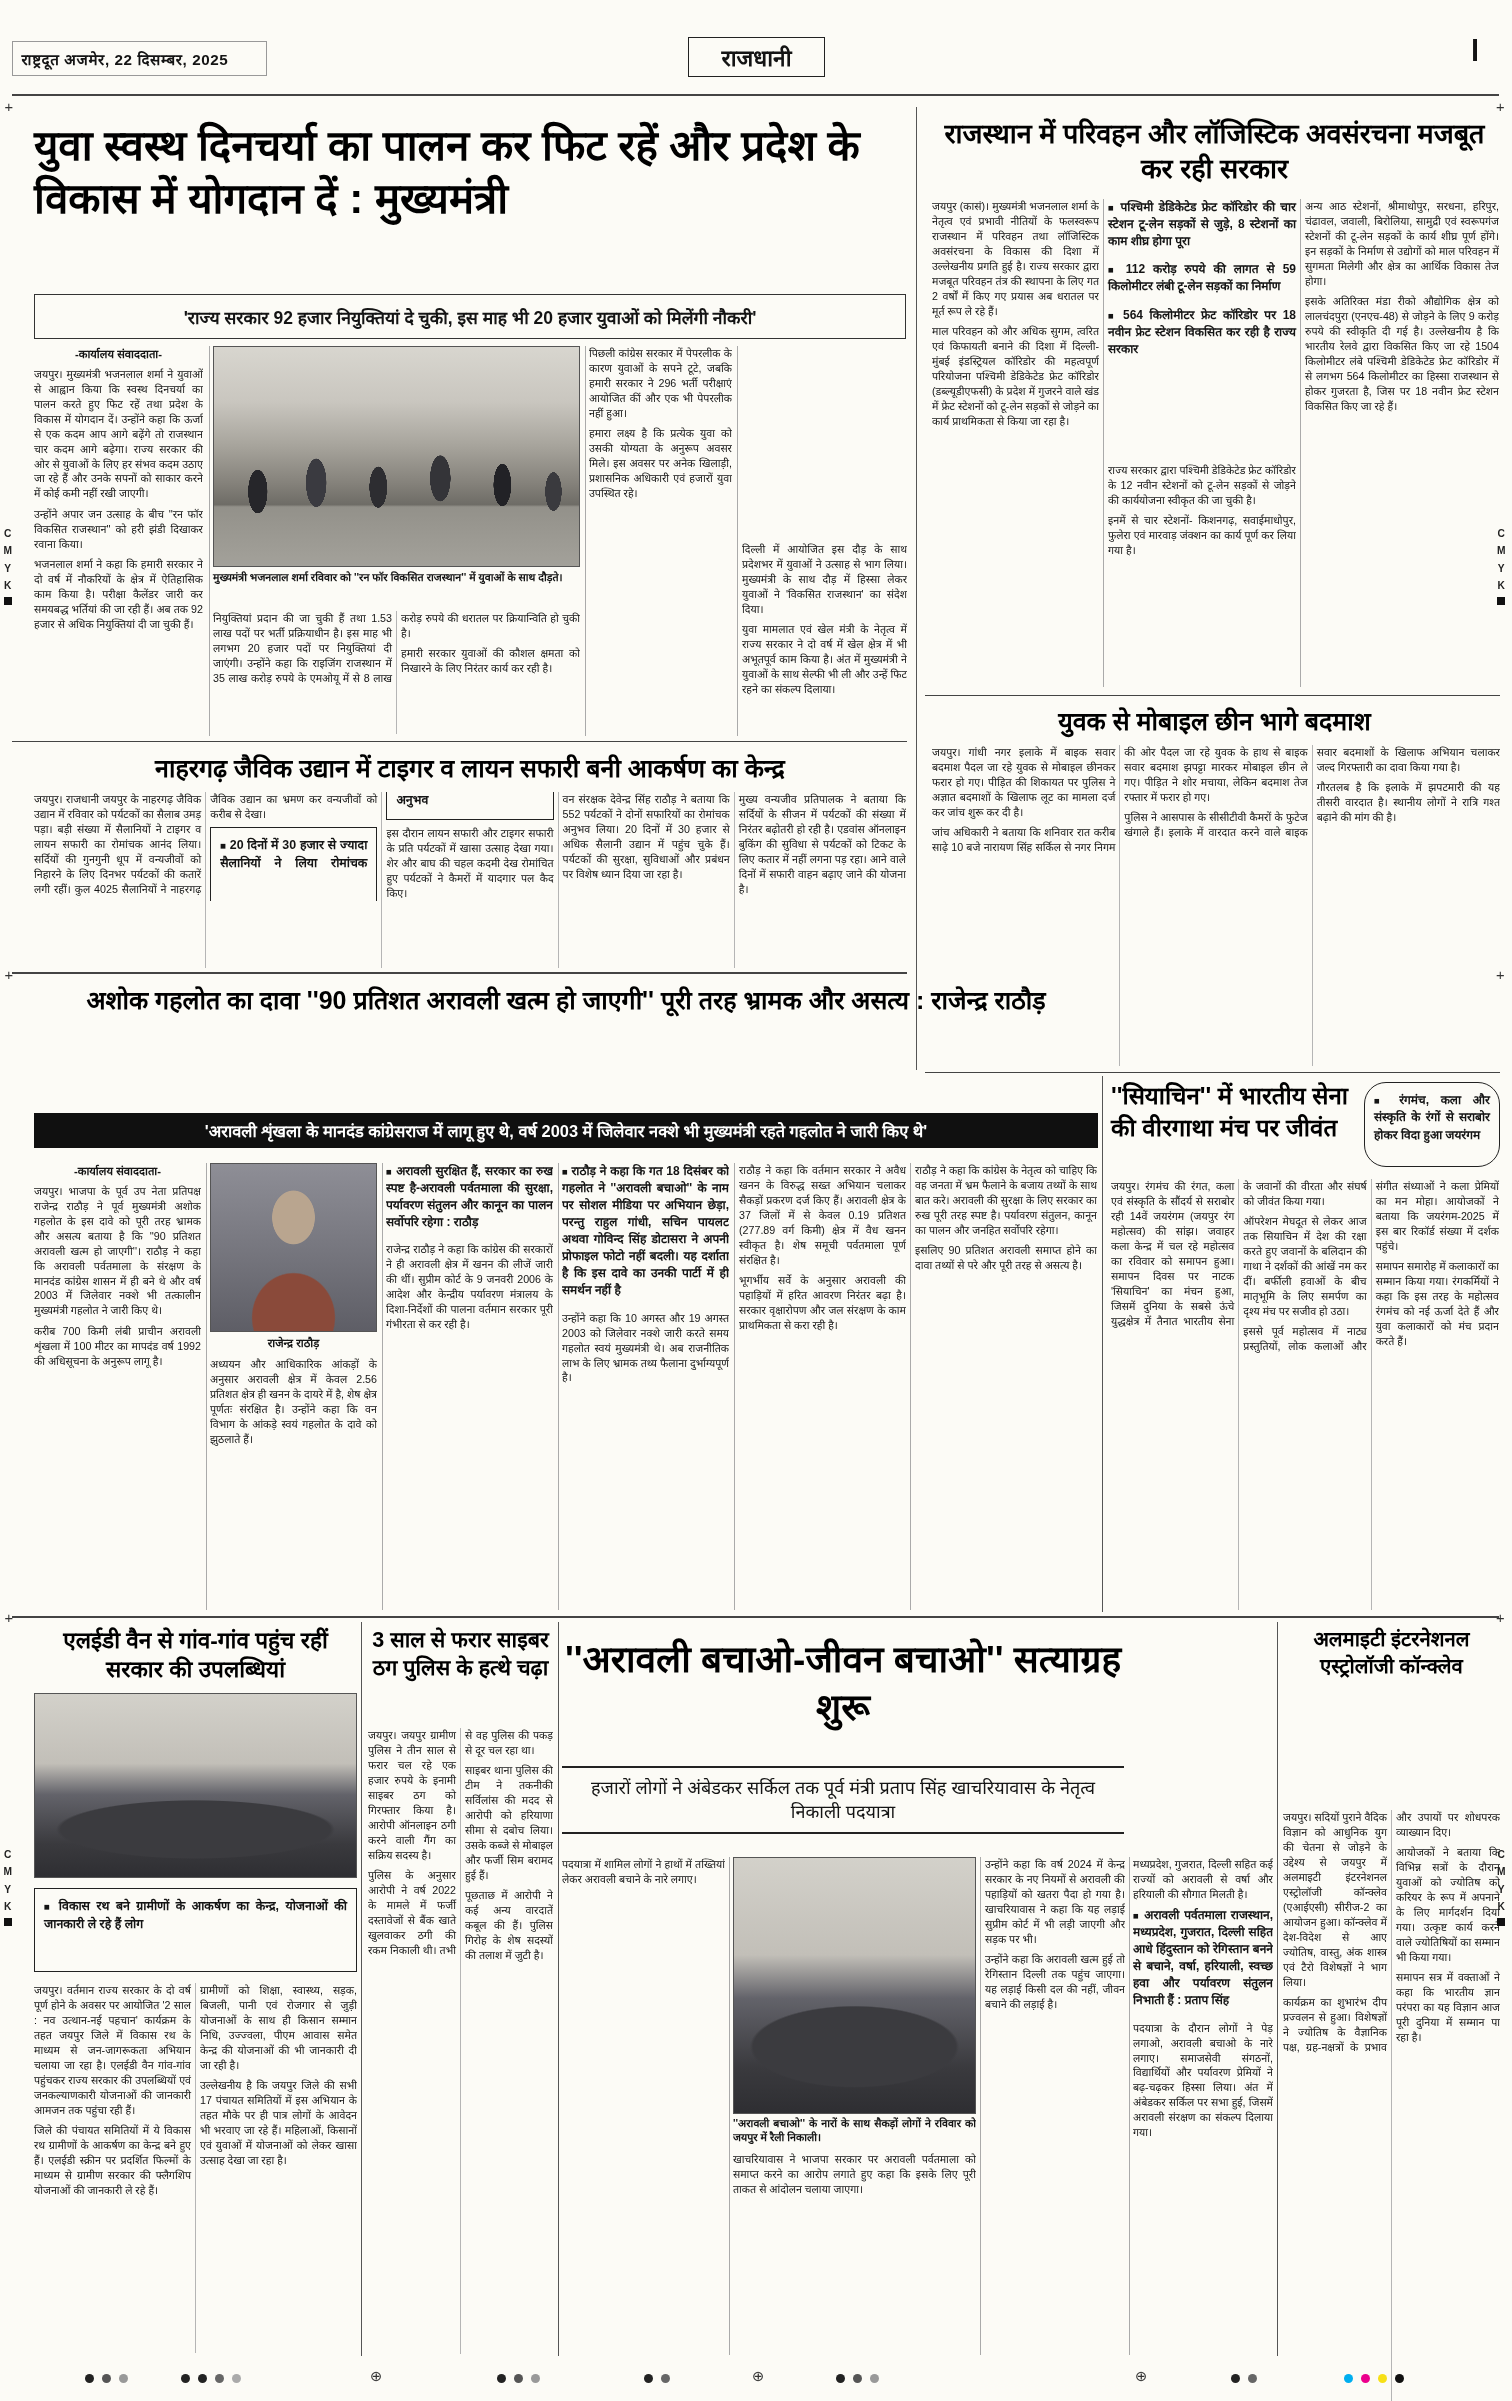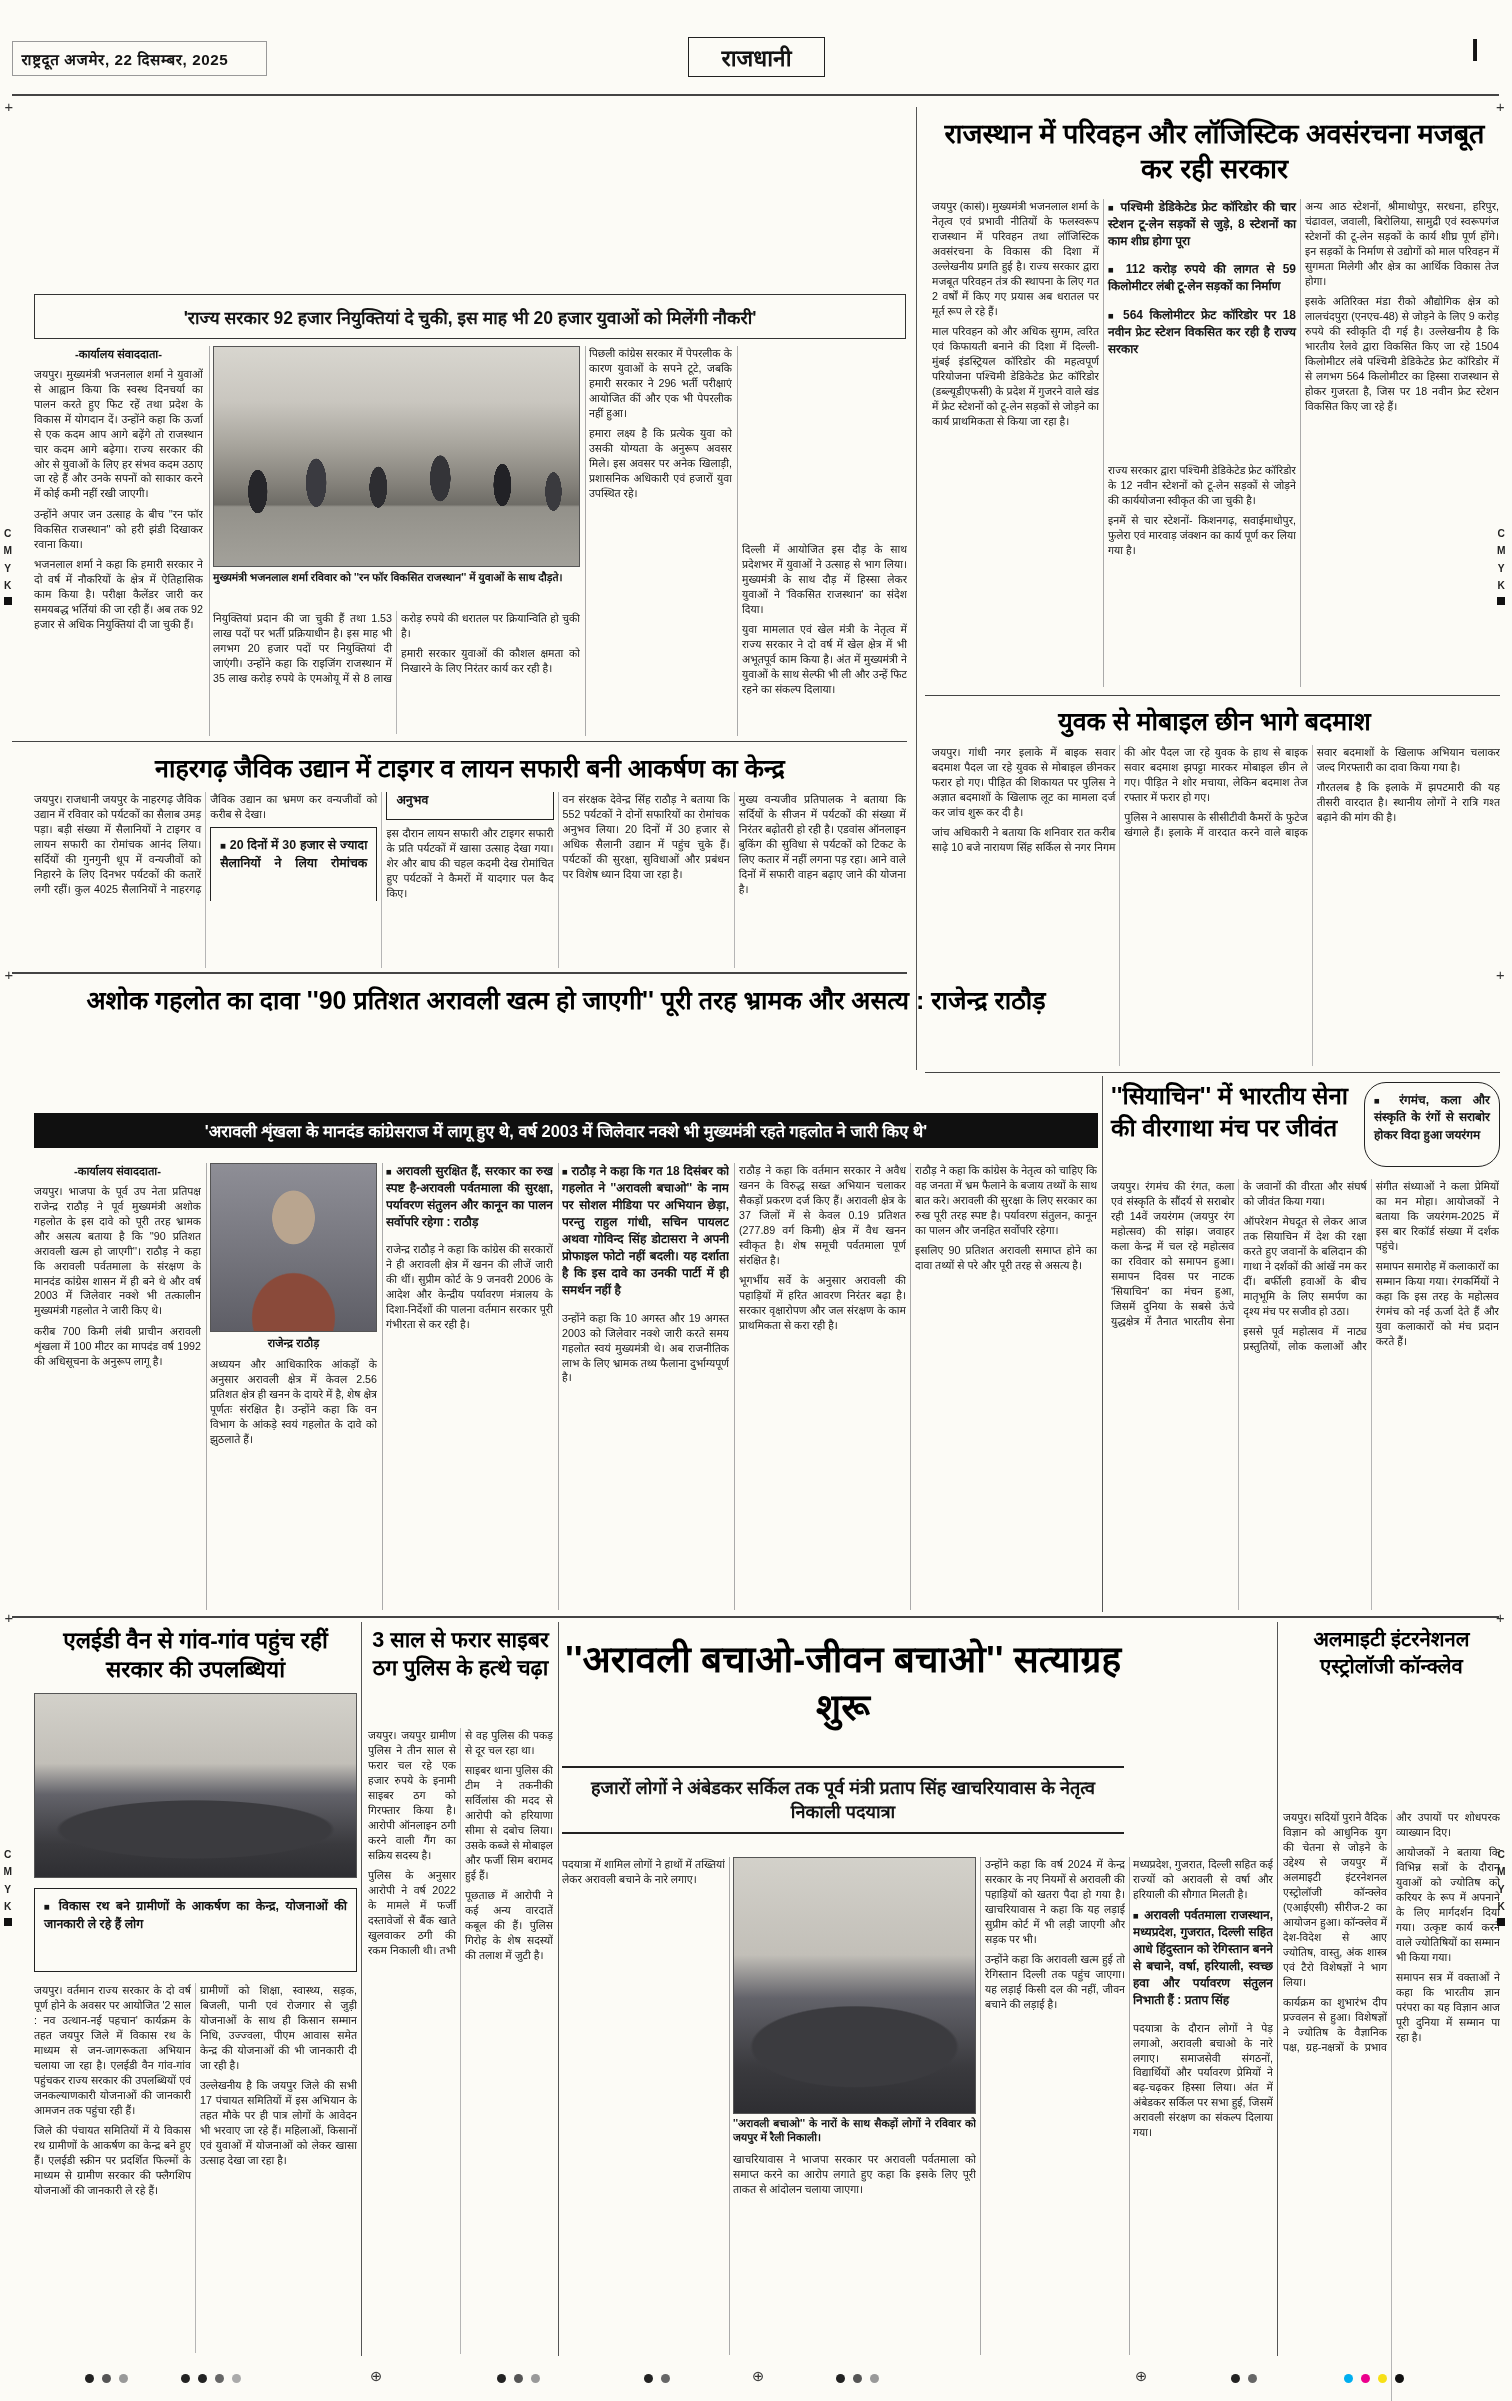--- a/index.html
+++ b/index.html
@@ -38,21 +38,21 @@
   .subhead-box {
     border:1.7px solid #333; font-size:17.5px; font-weight:bold; text-align:center;
     display:flex; align-items:center; justify-content:center; padding:3.4px 9px;
   }
   .rev-bar {
     background:#101010; color:#fff; font-size:16.4px; font-weight:bold;
     text-align:center; display:flex; align-items:center; justify-content:center; padding:2.3px 8px;
   }
   .bar-tb {
     border-top:2.3px solid #222; border-bottom:2.3px solid #222;
-    font-size:18px; font-weight:bold; text-align:center;
+    font-size:18px; font-weight:normal; text-align:center;
     display:flex; align-items:center; justify-content:center; padding:5.6px 10.2px; line-height:1.35;
   }
   .hl-box {
     border:1.7px solid #222; font-size:12.4px; font-weight:bold; line-height:1.45;
     padding:9px; text-align:justify;
   }
   .hl-box::before, .bullet-item::before { content:"■ "; font-size:0.8em; }
   .bullet-item { font-size:12px; font-weight:bold; line-height:1.42; text-align:justify; margin-bottom:11.3px; }
 
   .byline { text-align:center; font-weight:bold; font-size:11.3px; margin-bottom:5.6px; }
@@ -102,20 +102,21 @@
   <div class="vr-dark" style="left:1102px;top:1076px;height:536px;"></div>
   <div class="hr" style="left:925px;top:695px;width:575px;height:1.1px;"></div>
   <div class="hr" style="left:12.4px;top:741px;width:895px;height:1.1px;"></div>
   <div class="hr" style="left:12.4px;top:972px;width:895px;"></div>
   <div class="hr" style="left:925px;top:1072px;width:575px;height:1.1px;"></div>
   <div class="hr" style="left:12.4px;top:1616px;width:1487px;"></div>
   <div class="vr-dark" style="left:361px;top:1622px;height:734px;"></div>
   <div class="vr-dark" style="left:558px;top:1622px;height:734px;"></div>
   <div class="vr-dark" style="left:1277px;top:1622px;height:734px;"></div>
 
+  <div class="abs headline hl-74" style="left:34px;top:119px;width:872px;">युवा स्वस्थ दिनचर्या का पालन कर फिट रहें और प्रदेश के विकास में योगदान दें : मुख्यमंत्री</div>
   <div class="abs subhead-box" style="left:34px;top:294px;width:872px;height:45px;">'राज्य सरकार 92 हजार नियुक्तियां दे चुकी, इस माह भी 20 हजार युवाओं को मिलेंगी नौकरी'</div>
 
   <div class="abs body-col" style="left:34px;top:346px;width:169px;height:390px;overflow:hidden;">
     <div class="byline">-कार्यालय संवाददाता-</div>
     <div>
         <p>जयपुर। मुख्यमंत्री भजनलाल शर्मा ने युवाओं से आह्वान किया कि स्वस्थ दिनचर्या का पालन करते हुए फिट रहें तथा प्रदेश के विकास में योगदान दें। उन्होंने कहा कि ऊर्जा से एक कदम आप आगे बढ़ेंगे तो राजस्थान चार कदम आगे बढ़ेगा। राज्य सरकार की ओर से युवाओं के लिए हर संभव कदम उठाए जा रहे हैं और उनके सपनों को साकार करने में कोई कमी नहीं रखी जाएगी।</p>
         <p>उन्होंने अपार जन उत्साह के बीच ''रन फॉर विकसित राजस्थान'' को हरी झंडी दिखाकर रवाना किया।</p>
         <p>भजनलाल शर्मा ने कहा कि हमारी सरकार ने दो वर्ष में नौकरियों के क्षेत्र में ऐतिहासिक काम किया है। परीक्षा कैलेंडर जारी कर समयबद्ध भर्तियां की जा रही हैं। अब तक 92 हजार से अधिक नियुक्तियां दी जा चुकी हैं।</p>
       </div>
   </div>

